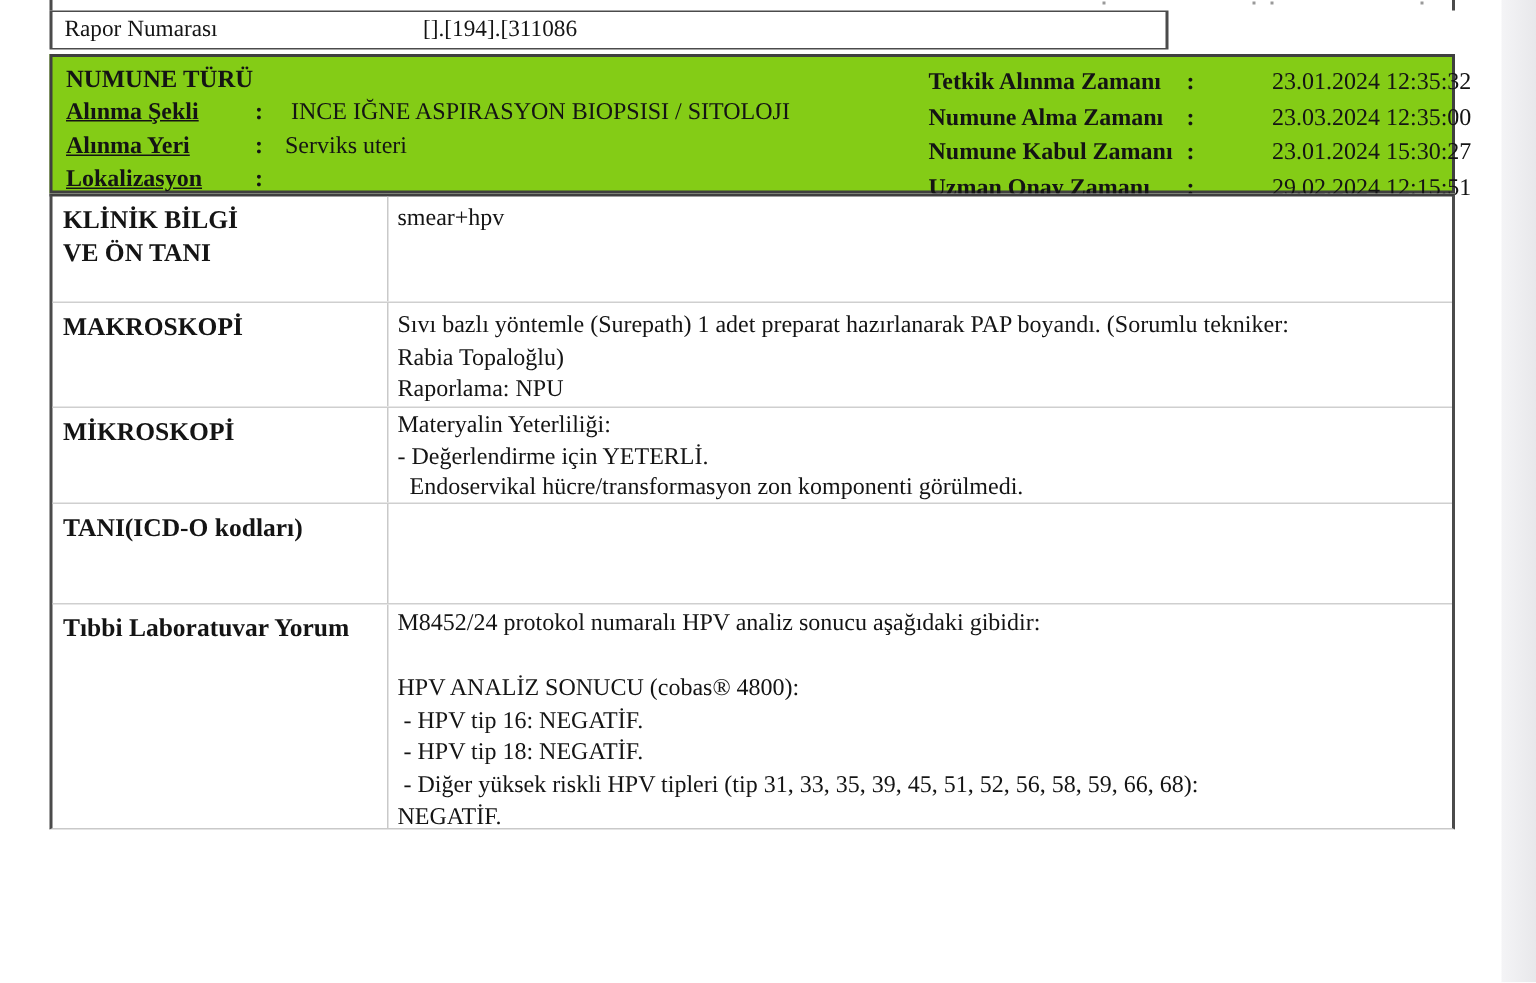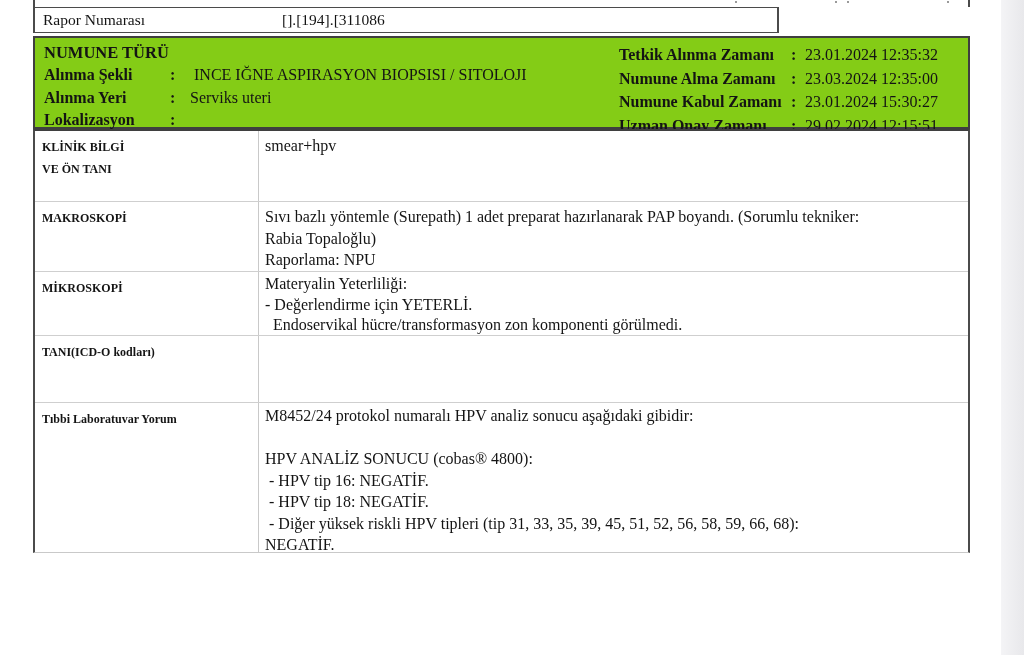--- a/index.html
+++ b/index.html
@@ -30,40 +30,40 @@
   .rapor-label { position:absolute; left:8px; top:3px; }
   .rapor-value { position:absolute; left:247px; top:3px; }
   
   .numune-row {
     position:absolute; left:33px; top:36px; width:937px; height:93px;
     border:2px solid #3f3f3f; background:#84cc16;
   }
   .numune-left { position:absolute; left:9px; top:3px; }
   .numune-title { font-weight:bold; font-size:16.5px; line-height:23px; }
   .fld { display:flex; line-height:22.5px; font-size:16px; }
-  .fld-label { width:126px; font-weight:bold; }
+  .fld-label { width:126px; font-weight:bold;text-decoration:underline; }
   .fld-sep { width:20px; font-weight:bold; text-align:left; }
   .fld-value { white-space:pre; }
   .numune-times { position:absolute; left:584px; top:5px; }
   .time { display:flex; line-height:23.5px; font-size:16px; }
   .time-label { width:172px; font-weight:bold; }
   .time-sep { width:14px; font-weight:bold; }
-  .time-value { white-space:pre; }
+  .time-value { white-space:pre;margin-left:43px; }
   
   .main-table {
     position:absolute; left:33px; top:129px; width:937px; height:424px;
     border-top:2px solid #3f3f3f; border-left:2px solid #4b4b4b;
     border-right:2px solid #4b4b4b; border-bottom:1px solid #c9c9c9;
     display:flex; flex-direction:column; background:#fff;
   }
   .sec-row { display:flex; border-bottom:1px solid #cfcfcf; overflow:hidden; }
   .sec-row.last { border-bottom:none; flex:1; }
   .sec-label {
     width:224px; border-right:1px solid #c9c9c9; padding:5px 4px 0 7px;
-    font-weight:bold; font-size:12px; line-height:22px; white-space:pre-line;
+    font-weight:bold; font-size:17px; line-height:22px; white-space:pre-line;
   }
   .sec-content {
     flex:1; padding:4px 6px 0 6px; font-size:16px; line-height:21.5px;
     white-space:pre; overflow:hidden;
   }
   .h-klinik { height:71px; }
   .h-makro  { height:70px; }
   .h-mikro  { height:64px; }
   .h-tani   { height:67px; }
   .lh-tight { line-height:20.5px; padding-top:2px; }

